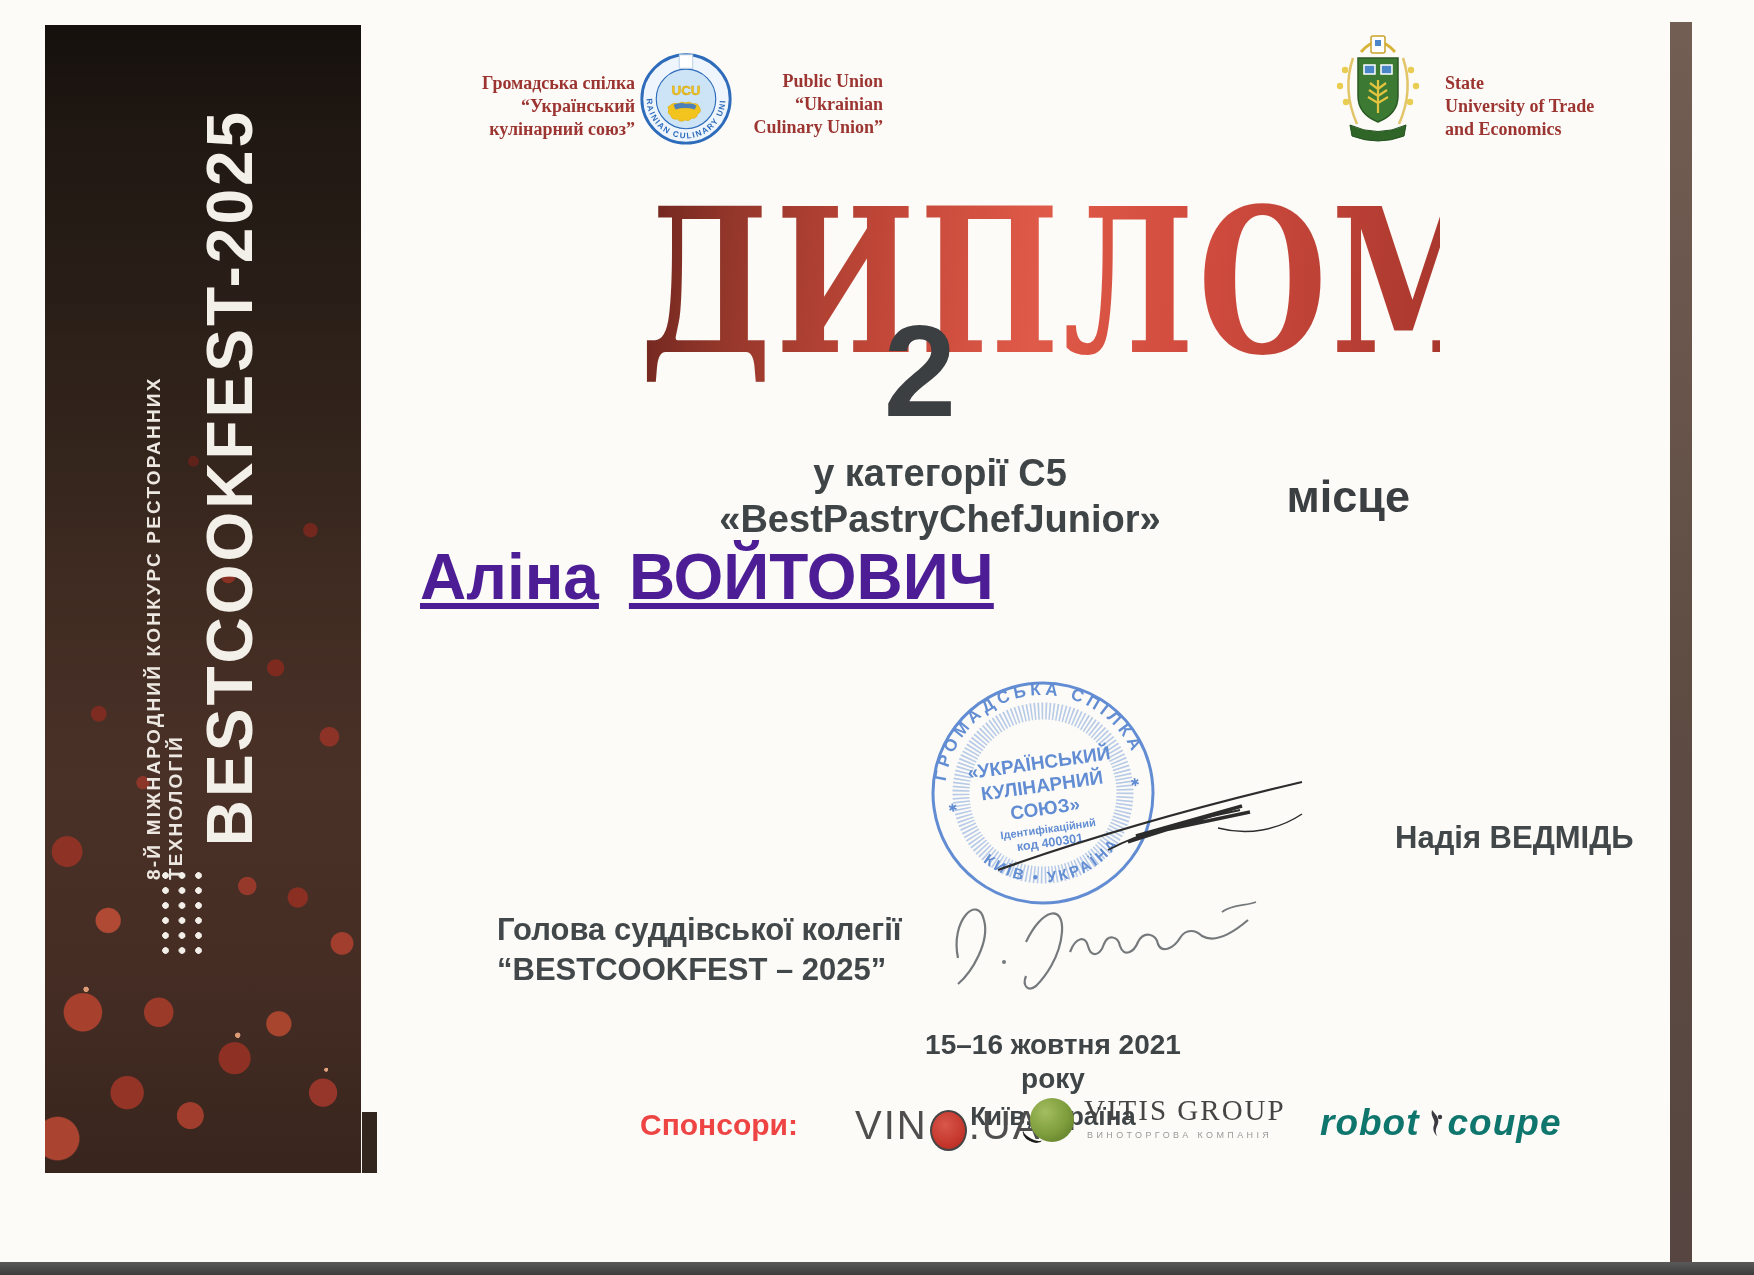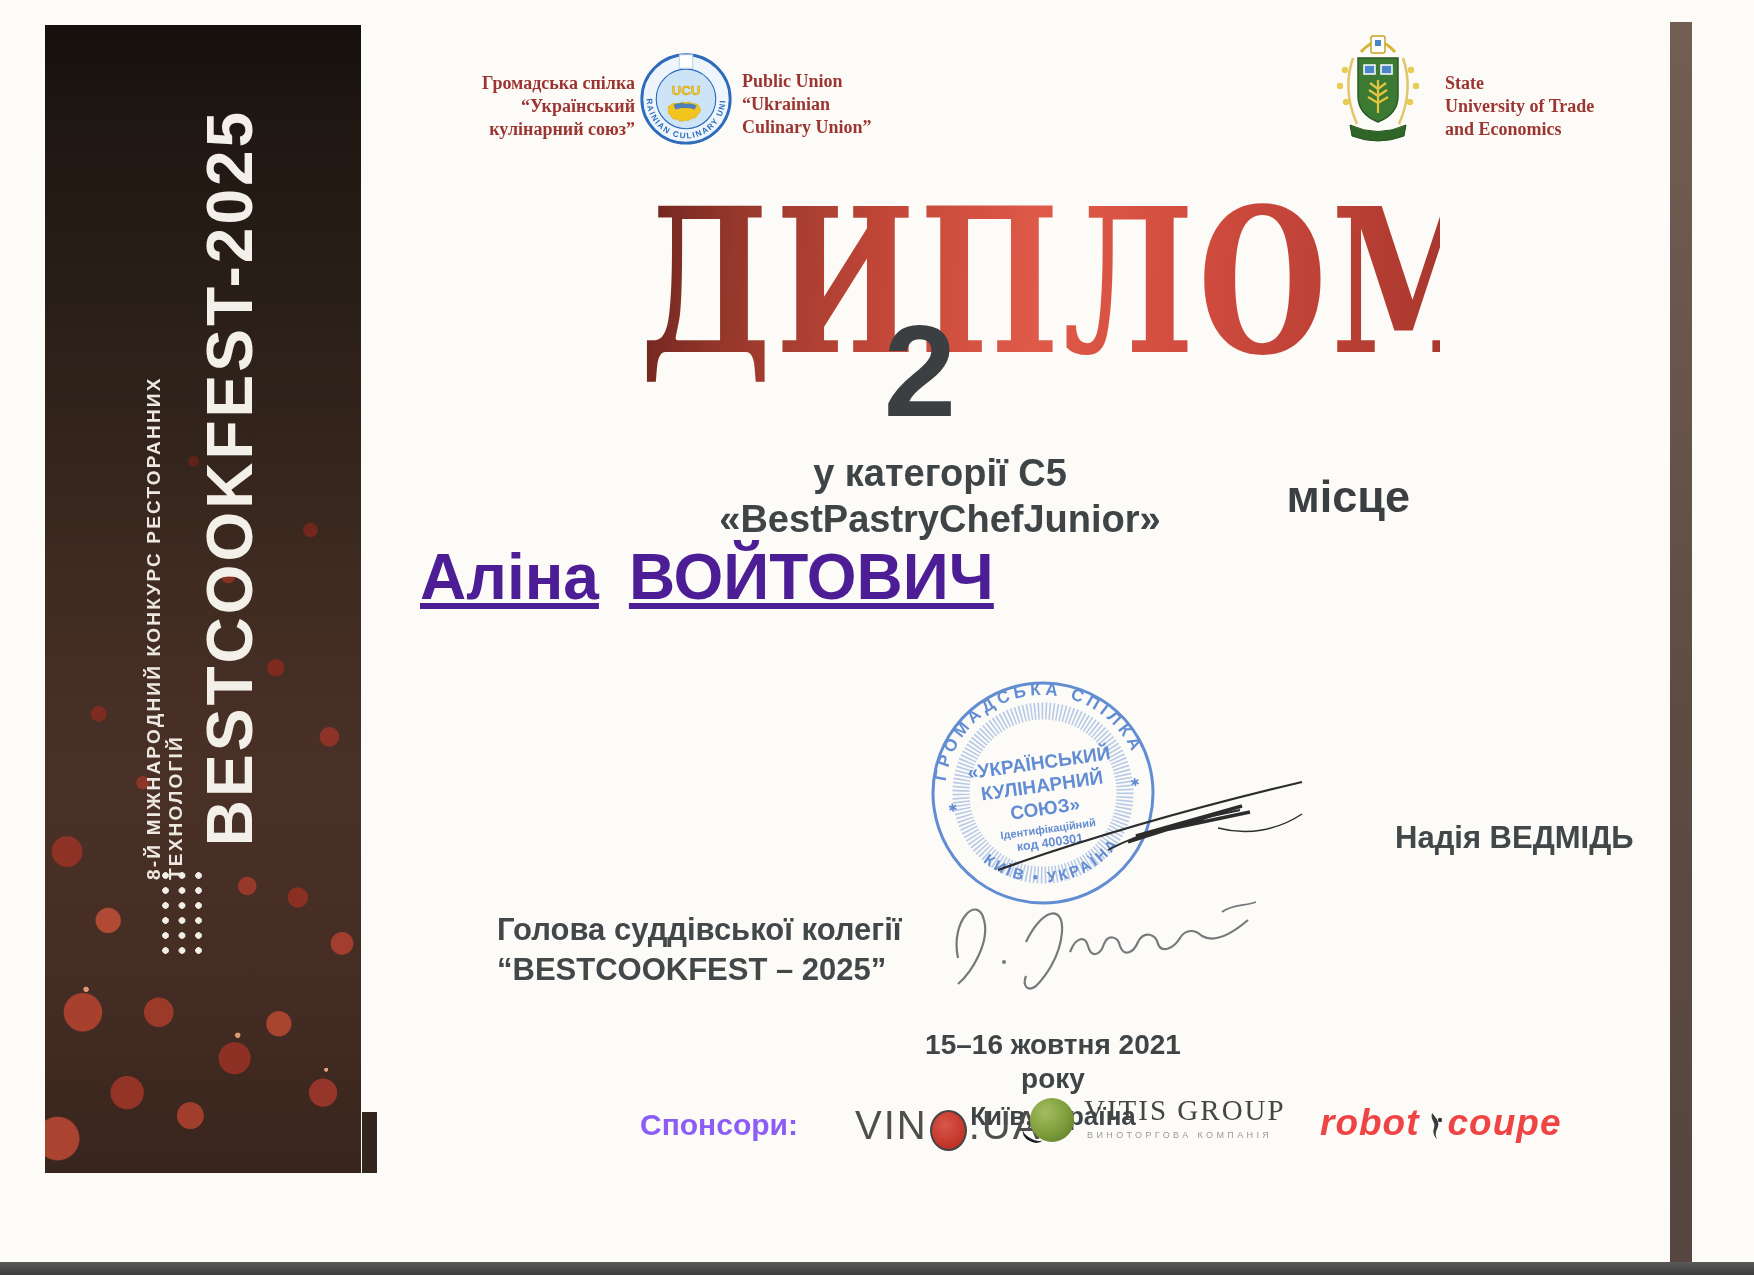--- a/index.html
+++ b/index.html
@@ -61,21 +61,21 @@
   .dot-grid{
     position:absolute;left:162px;top:872px;width:42px;height:86px;
     background-image:radial-gradient(circle 3.2px at 3.5px 3.5px,#f3efe9 3px,rgba(0,0,0,0) 3.6px);
     background-size:16.5px 15px;
   }
 
   
   .org-red{font-family:"Liberation Serif",serif;font-weight:bold;font-size:18px;
     line-height:1.28;color:#9c3531;position:absolute;}
   .hdr-left-uk{left:450px;top:72px;width:185px;text-align:right;}
-  .hdr-left-en{left:742px;top:70px;width:160px;text-align:left;}
+  .hdr-left-en{left:723px;top:70px;width:160px;text-align:right;}
   .hdr-right-uk{left:1005px;top:72px;width:300px;text-align:right;}
   .hdr-right-en{left:1445px;top:72px;width:220px;text-align:left;}
   .ucu-logo{position:absolute;left:638px;top:50px;width:96px;height:96px;}
   .crest{position:absolute;left:1322px;top:28px;width:112px;height:122px;}
 
   
   .title{
     position:absolute;left:540px;top:182px;width:1000px;text-align:center;
     font-family:"DejaVu Serif","Liberation Serif",serif;font-weight:bold;
     font-size:185px;line-height:1;letter-spacing:5px;
@@ -105,35 +105,35 @@
     transform:rotate(-8deg);opacity:.88;}
   .sig-black{position:absolute;left:990px;top:768px;width:330px;height:115px;}
   .sig-gray{position:absolute;left:930px;top:878px;width:340px;height:120px;}
 
   
   .date-block{position:absolute;left:903px;top:1028px;width:300px;text-align:center;
     font-weight:bold;color:#3f4447;}
   .date-line1{font-size:28px;line-height:1.2;}
   .date-line2{font-size:26px;line-height:1.2;margin-top:6px;}
 
-  .sponsors-label{position:absolute;left:640px;top:1108px;font-size:30px;font-weight:bold;color:#8b5cf6;}
+  .sponsors-label{position:absolute;left:640px;top:1108px;font-size:30px;font-weight:bold;color:#ef4444;}
   .vino{position:absolute;left:855px;top:1100px;display:flex;align-items:center;
     font-size:40px;font-weight:400;letter-spacing:2px;color:#4e4e4e;}
   .vino-o{display:inline-block;width:33px;height:37px;border-radius:50%;
     background:radial-gradient(circle at 40% 35%,#d8564a,#c23328 70%,#a82a20);
     border:2px solid #454545;margin:10px 2px 0 2px;}
   .vitis{position:absolute;left:1030px;top:1096px;display:flex;align-items:flex-start;}
   .olive{position:relative;width:44px;height:44px;border-radius:50%;margin-right:10px;margin-top:2px;
     background:radial-gradient(circle at 35% 32%,#a3bd60,#7d9c3b 55%,#5e7c29 90%);}
   .olive::before{content:"";position:absolute;left:-8px;bottom:0;width:22px;height:12px;
     border-bottom:3px solid #1d1d1d;border-radius:50%;transform:rotate(28deg);}
   .vitis-name{font-family:"Liberation Serif",serif;font-size:29px;letter-spacing:2px;color:#454545;line-height:1;}
   .vitis-tag{font-size:9px;letter-spacing:3.4px;color:#9a9a9a;margin-top:5px;padding-left:3px;}
-  .robot{position:absolute;left:1320px;top:1102px;display:flex;align-items:center;
-    font-size:37px;font-style:italic;font-weight:bold;color:#ef4444;letter-spacing:1px;}
+  .robot{position:absolute;left:1320px;top:1102px;display:flex;align-items:flex-start;
+    font-size:37px;font-style:italic;font-weight:bold;color:#0f766e;letter-spacing:1px;}
   .robot svg{margin:6px 4px 0 6px;}
 </style>
 </head>
 <body>
 
 <div class="page">
 
   <div class="photo"></div>
   <div class="photo-notch"></div>
   <div class="vtext-big">

